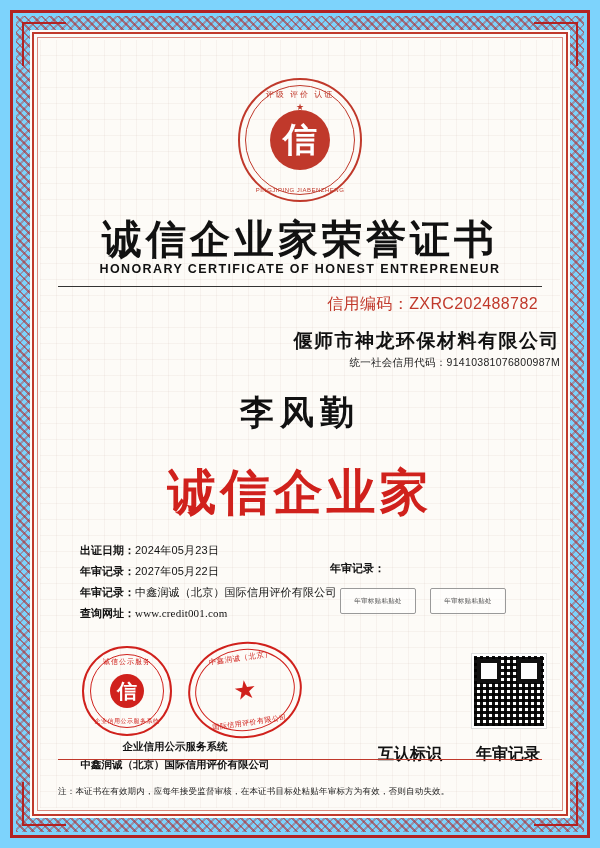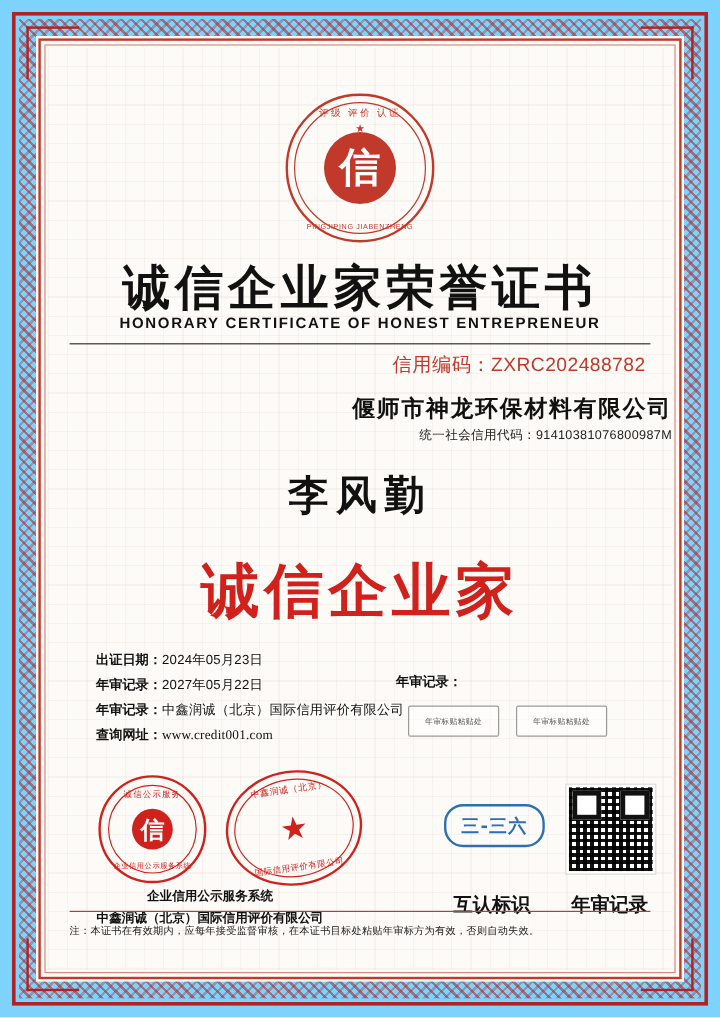--- a/index.html
+++ b/index.html
@@ -394,21 +394,21 @@
   .note-rule {
     position: absolute;
     left: 18px; right: 18px;
     bottom: 48px;
     height: 1px;
     background: #c0392b;
   }
   .note {
     position: absolute;
     left: 18px; right: 18px;
-    bottom: 26px;
+    bottom: 10px;
     font-size: 8.5px;
     color: #222;
     letter-spacing: .2px;
     line-height: 14px;
     margin-top: 38px;
   }
 </style>
 </head>
 <body>
 
@@ -478,21 +478,20 @@
         <div class="arc-bottom">企业信用公示服务系统</div>
       </div>
 
       <div class="seal-oval">
         <div class="inner"></div>
         <div class="txt-top">中鑫润诚（北京）</div>
         <div class="star-c">★</div>
         <div class="txt-bottom">国际信用评价有限公司</div>
       </div>
 
-      <div class="mutual-logo">三-三六</div>
 
       <div class="qr"></div>
 
       <div class="cap cap1">企业信用公示服务系统</div>
       <div class="cap cap2">中鑫润诚（北京）国际信用评价有限公司</div>
       <div class="cap cap3">互认标识</div>
       <div class="cap cap4">年审记录</div>
     </div>
 
     <div class="note-rule"></div>

